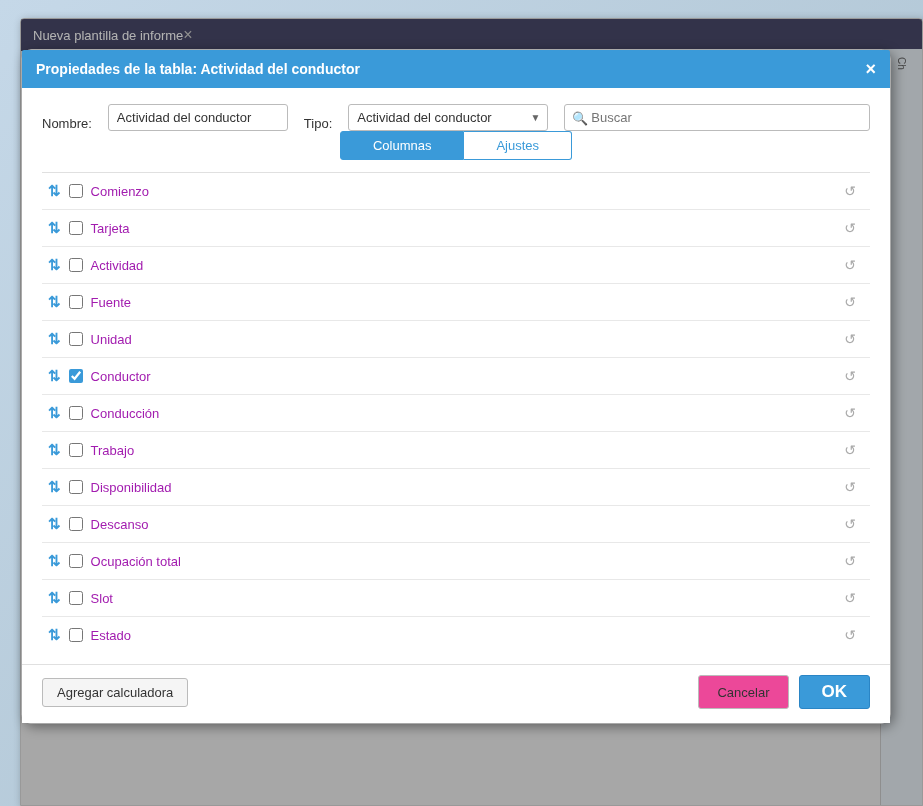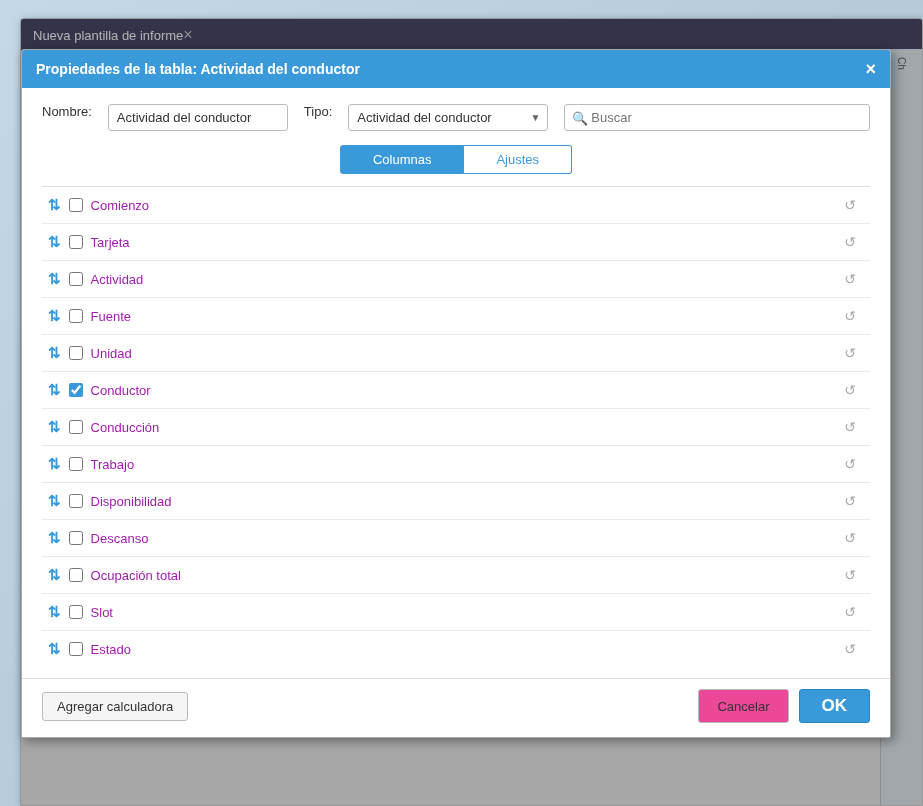--- a/index.html
+++ b/index.html
@@ -60,21 +60,21 @@
       display: flex;
       align-items: flex-start;
       justify-content: flex-start;
       padding-top: 30px;
       padding-left: 0px;
     }
 
     .modal {
       background: #fff;
       border: 1px solid #aaa;
-      border-radius: 3px;
+      border-radius: 11px;
       width: 870px;
       box-shadow: 3px 3px 12px rgba(0,0,0,0.4);
       display: flex;
       flex-direction: column;
     }
 
     .modal-titlebar {
       background: #3a9ad9;
       color: #fff;
       padding: 10px 14px;
@@ -97,23 +97,22 @@
     }
 
     .modal-body {
       padding: 16px 20px 12px 20px;
       flex: 1;
     }
 
     
     .top-row {
       display: flex;
-      align-items: flex-start;
+      align-items: flex-end;
       gap: 16px;
-      margin-bottom: 14px;
     }
 
     .field-label {
       font-size: 13px;
       color: #333;
       white-space: nowrap;
     }
 
     .text-input {
       border: 1px solid #bbb;

